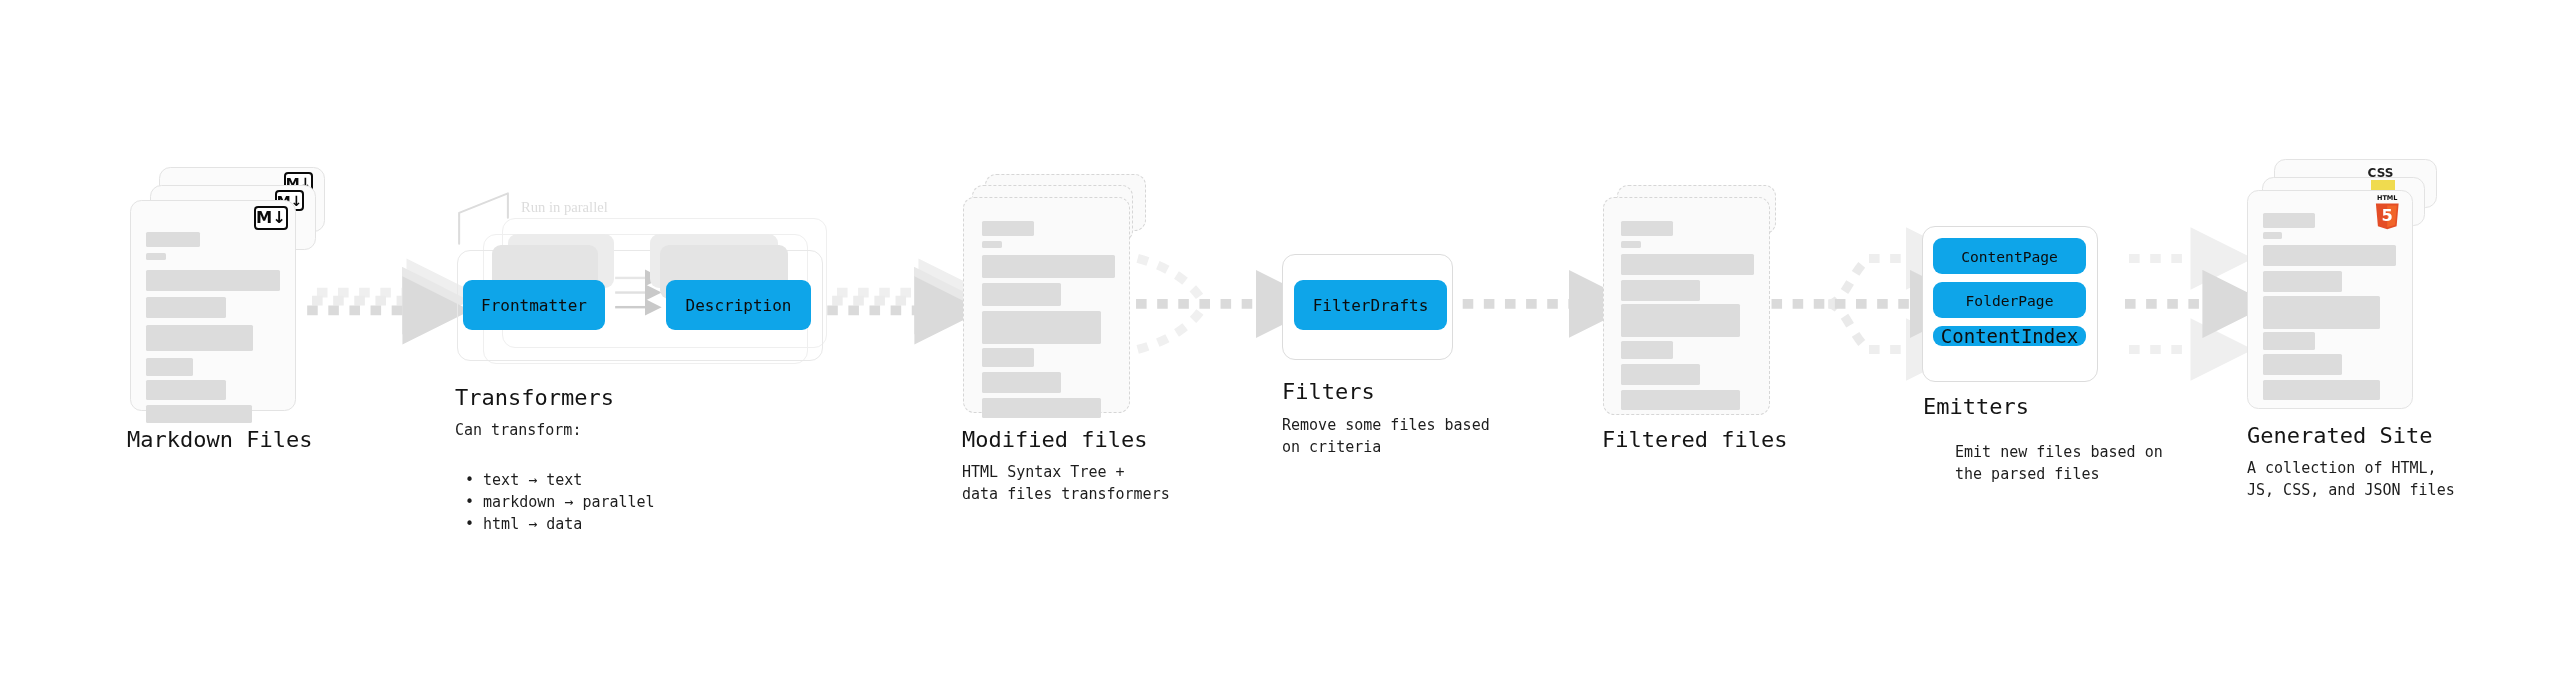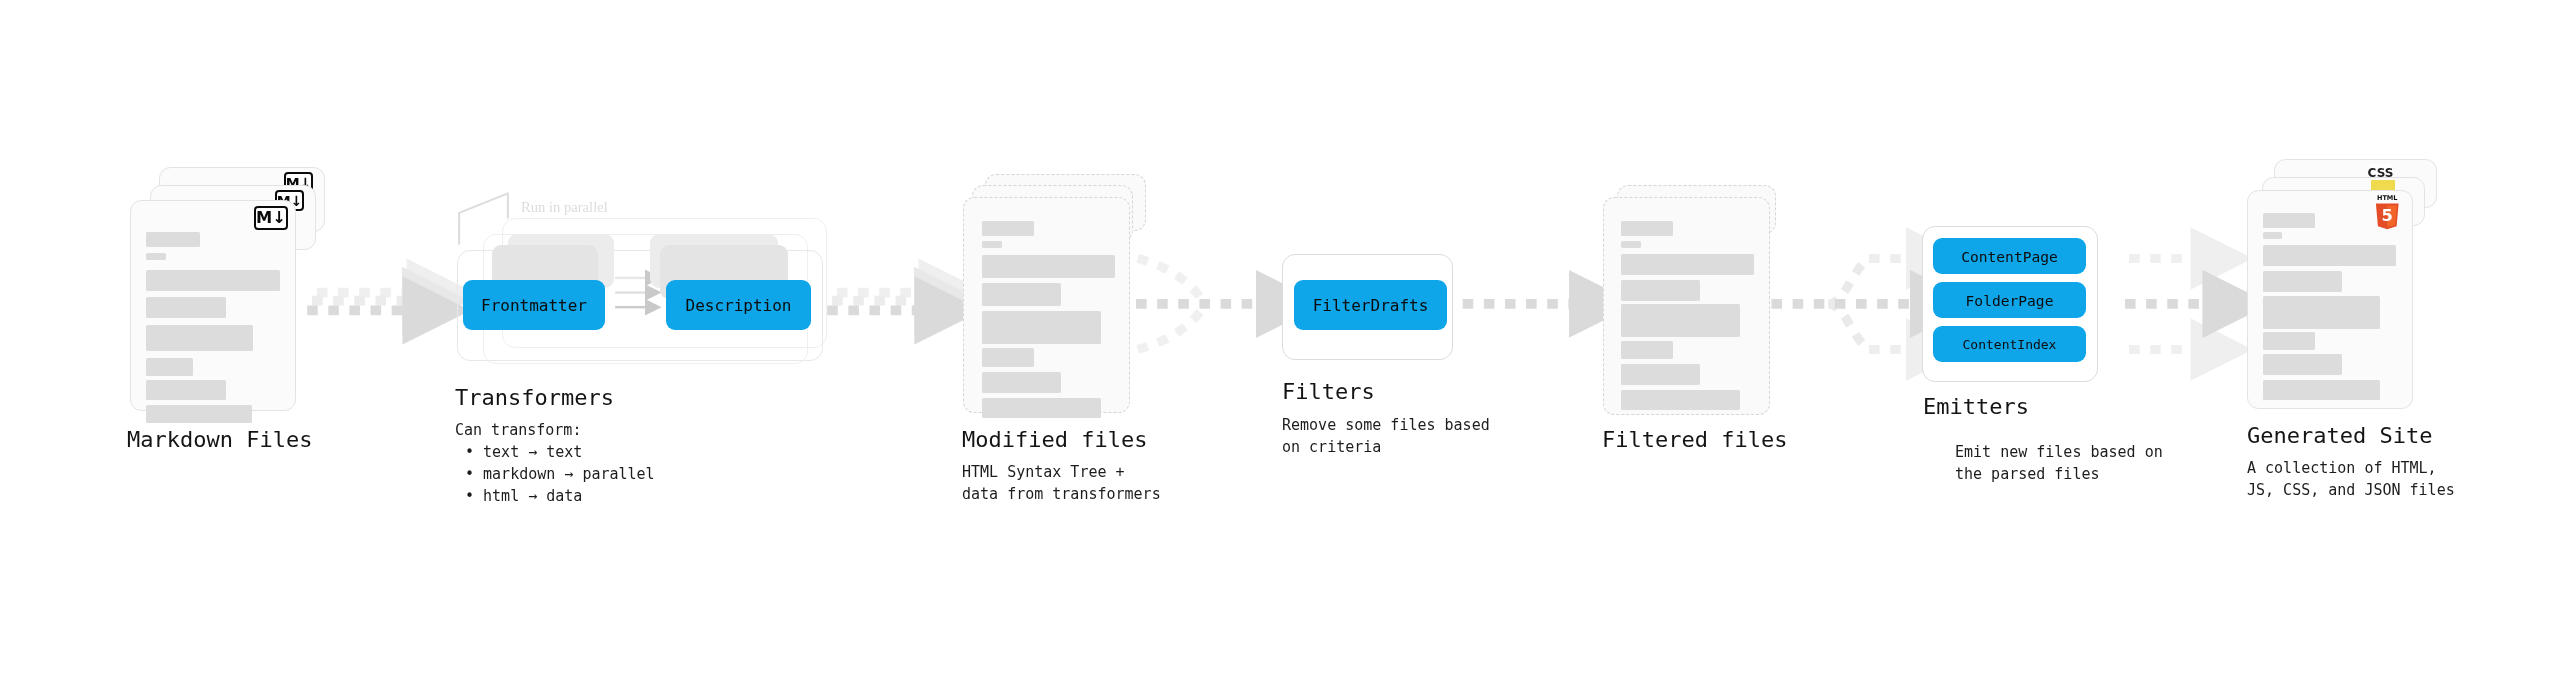--- a/index.html
+++ b/index.html
@@ -112,20 +112,21 @@
     white-space: nowrap;
   }
 
   .bulletlist {
     position: absolute;
     font-family: "DejaVu Sans Mono", "Liberation Mono", monospace;
     font-size: 15px;
     line-height: 22px;
     color: #1d1d1d;
     white-space: pre;
+    margin-top: 28px;
   }
 
   svg { display: block; }
   .svg-layer {
     position: absolute;
     top: 0; left: 0;
     width: 2576px;
     height: 681px;
     pointer-events: none;
   }
@@ -297,21 +298,21 @@
     <div class="line" style="left:982px; top:241px; width:19.5px;  height:7.3px;"></div>
     <div class="line" style="left:982px; top:255px; width:133px; height:23px;"></div>
     <div class="line" style="left:982px; top:283px; width:79px;  height:23px;"></div>
     <div class="line" style="left:982px; top:311px; width:119px; height:32.5px;"></div>
     <div class="line" style="left:982px; top:348px; width:52px;  height:18.7px;"></div>
     <div class="line" style="left:982px; top:372px; width:79px;  height:21px;"></div>
     <div class="line" style="left:982px; top:398px; width:119px; height:19.5px;"></div>
 
     <div class="caption-title" style="left:962px; top:427px;">Modified files</div>
     <div class="caption-sub" style="left:962px; top:461px;">HTML Syntax Tree +
-data from transformers</div>
+data files transformers</div>
   </div>
 
   <div class="stage">
     <div class="panel solidbg" style="left:1282px; top:254px; width:171px; height:106px;"></div>
     <div class="chip" style="left:1294px; top:280px; width:153px; height:50px;">FilterDrafts</div>
 
     <div class="caption-title" style="left:1282px; top:379px;">Filters</div>
     <div class="caption-sub" style="left:1282px; top:414px;">Remove some files based
 on criteria</div>
   </div>
@@ -329,21 +330,21 @@
     <div class="line" style="left:1621px; top:364px; width:79px;  height:21px;"></div>
     <div class="line" style="left:1621px; top:390px; width:119px; height:19.5px;"></div>
 
     <div class="caption-title" style="left:1602px; top:427px;">Filtered files</div>
   </div>
 
   <div class="stage">
     <div class="panel solidbg" style="left:1922px; top:226px; width:176px; height:156px;"></div>
     <div class="chip" style="left:1933px; top:238px; width:153px; height:36px; font-size:14.6px;">ContentPage</div>
     <div class="chip" style="left:1933px; top:282px; width:153px; height:36px; font-size:14.6px;">FolderPage</div>
-    <div class="chip" style="left:1933px; top:326px; width:153px; height:36px; font-size:13px;">ContentIndex</div>
+    <div class="chip" style="left:1933px; top:326px; width:153px; height:20px; font-size:19px;">ContentIndex</div>
 
     <div class="caption-title" style="left:1923px; top:394px;">Emitters</div>
     <div class="caption-sub" style="left:1923px; top:441px;margin-left:32px;">Emit new files based on
 the parsed files</div>
   </div>
 
   <div class="stage">
 
     <div class="card" style="left:2274px; top:159px; width:163px; height:49px;"></div>
     <div class="css-badge" style="left:2370px; top:164px; width:21px; height:16.3px;">

